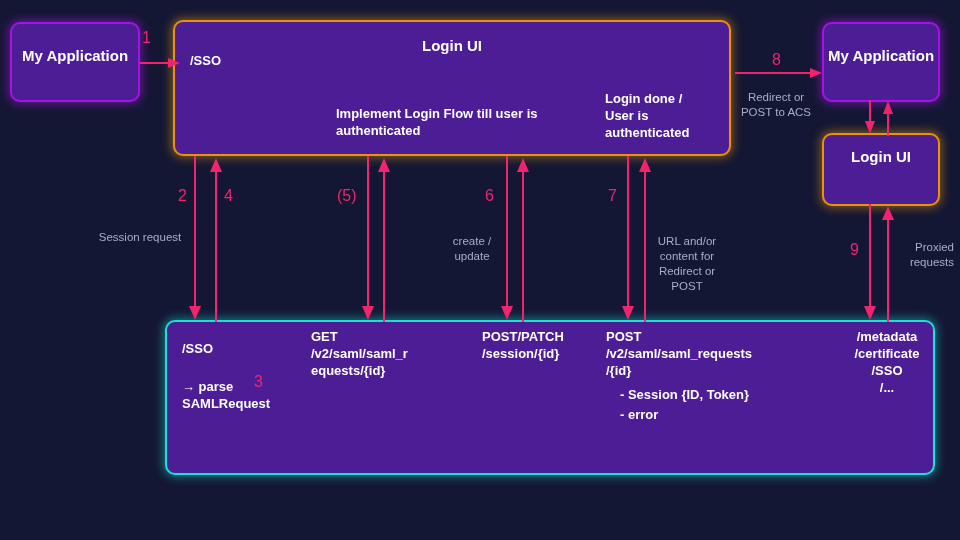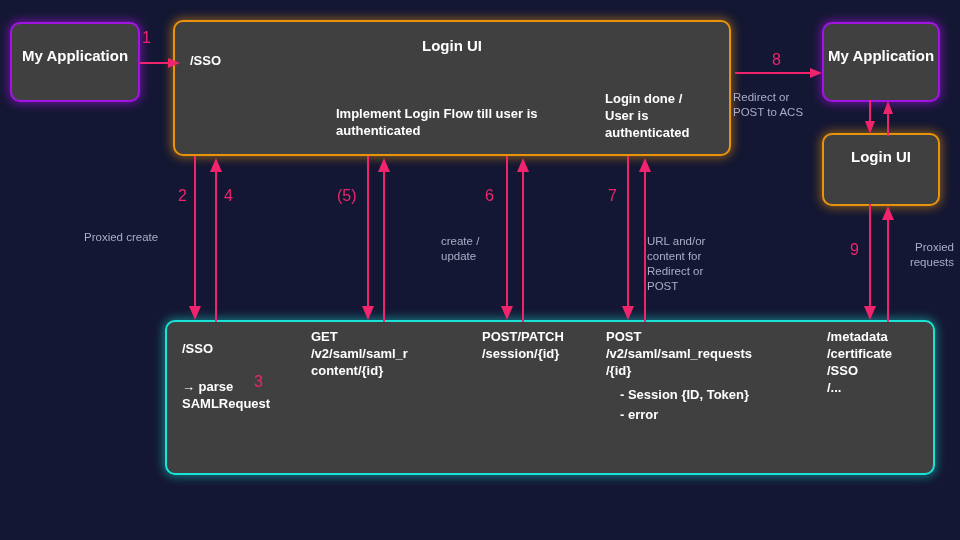--- a/index.html
+++ b/index.html
@@ -15,21 +15,21 @@
     overflow: hidden;
     font-family: "Liberation Sans", sans-serif;
     color: #ffffff;
   }
 
   
   .box {
     position: absolute;
     box-sizing: border-box;
     border-radius: 10px;
-    background: #404040;
+    background: #4c1d95;
     border: 2px solid #888;
   }
   .box.purple {
     border-color: #a413e6;
     box-shadow: 0 0 10px 2px rgba(164,19,230,.55);
   }
   .box.orange {
     border-color: #e8930c;
     box-shadow: 0 0 10px 2px rgba(232,147,12,.50);
   }
@@ -55,21 +55,21 @@
     line-height: 1.30;
   }
   .t-bold {
     font-weight: bold;
     font-size: 13px;
     color: #ffffff;
   }
   .t-label {
     font-size: 11.5px;
     color: #a9adc4;
-    text-align: left;
+    text-align: center;
     font-weight: normal;
   }
   .t-num {
     font-size: 16px;
     color: #f0246c;
     font-weight: normal;
   }
 
   
   .arrow {
@@ -117,48 +117,48 @@
 
   <div class="box teal" style="left:165px; top:320px; width:770px; height:155px;"></div>
 
 
   <div class="txt t-bold" style="left:182px; top:341px;">/SSO</div>
   <div class="txt t-bold" style="left:182px; top:379px;">→ parse
 SAMLRequest</div>
 
   <div class="txt t-bold" style="left:311px; top:329px; width:130px;">GET
 /v2/saml/saml_r
-content/{id}</div>
+equests/{id}</div>
 
   <div class="txt t-bold" style="left:482px; top:329px; width:140px;">POST/PATCH
 /session/{id}</div>
 
   <div class="txt t-bold" style="left:606px; top:329px; width:200px;">POST
 /v2/saml/saml_requests
 /{id}</div>
   <div class="txt t-bold" style="left:620px; top:407px; width:200px;">-   error</div>
   <div class="txt t-bold" style="left:620px; top:387px; width:200px;">-   Session {ID, Token}</div>
 
-  <div class="txt t-bold" style="left:827px; top:329px; width:120px;">/metadata
+  <div class="txt t-bold" style="left:827px; top:329px; width:120px;text-align:center;">/metadata
 /certificate
 /SSO
 /...</div>
 
   <svg class="arrow" style="left:138px; top:52px;" width="44" height="22">
     <line x1="2" y1="11" x2="32" y2="11"></line>
     <polygon points="42,11 30,6 30,16"></polygon>
   </svg>
   <div class="txt t-num" style="left:142px; top:28px;">1</div>
 
   <svg class="arrow" style="left:186px; top:156px;" width="20" height="166">
     <line x1="9" y1="0" x2="9" y2="152"></line>
     <polygon points="9,164 3,150 15,150"></polygon>
   </svg>
   <div class="txt t-num" style="left:178px; top:186px;">2</div>
-  <div class="txt t-label" style="left:84px; top:230px; width:112px;">Proxied create</div>
+  <div class="txt t-label" style="left:84px; top:230px; width:112px;">Session request</div>
 
   <svg class="arrow" style="left:207px; top:156px;" width="20" height="166">
     <line x1="9" y1="166" x2="9" y2="14"></line>
     <polygon points="9,2 3,16 15,16"></polygon>
   </svg>
   <div class="txt t-num" style="left:224px; top:186px;">4</div>
 
   <div class="txt t-num" style="left:254px; top:372px;">3</div>
 
   <svg class="arrow" style="left:359px; top:156px;" width="20" height="166">

